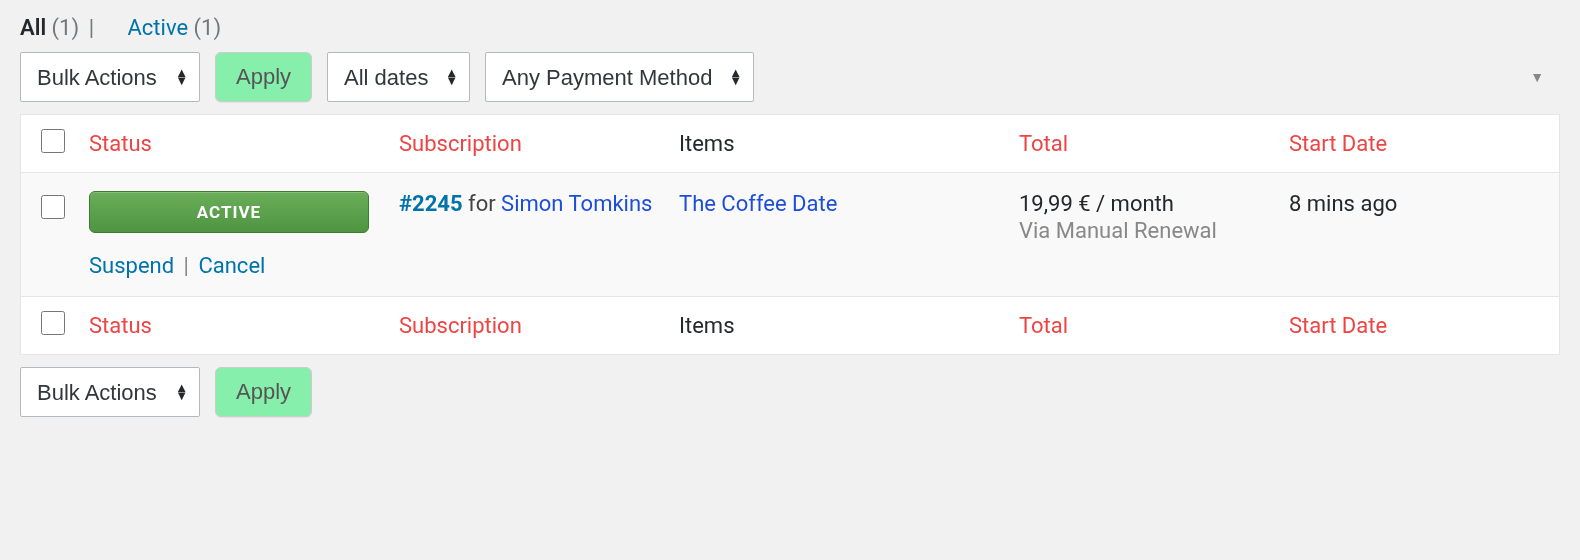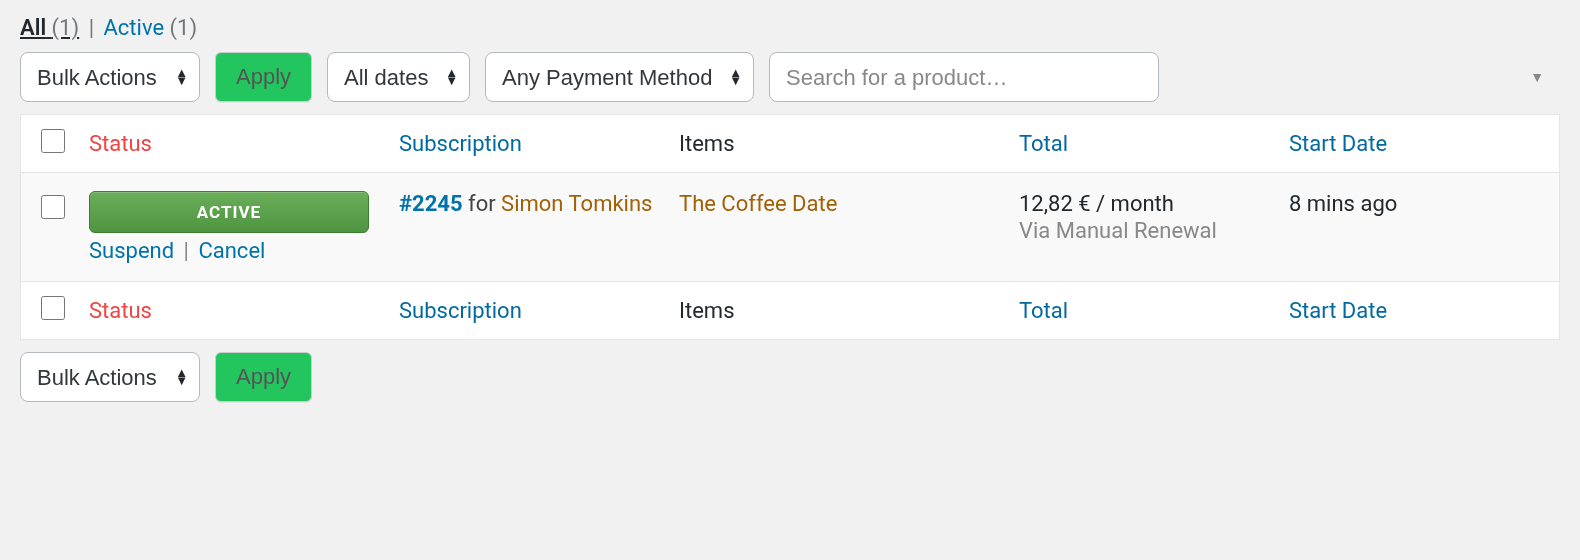--- a/index.html
+++ b/index.html
@@ -14,49 +14,49 @@
       font-size: 22px;
       padding: 15px 20px;
     }
     .subsubsub {
       margin-bottom: 12px;
       font-size: 22px;
     }
     .subsubsub .all-label {
       font-weight: 600;
       color: #23282d;
-      text-decoration: underline;
     }
     .subsubsub .count {
       color: #72777c;
       font-weight: 400;
     }
     .subsubsub .sep {
       color: #72777c;
       margin: 0 4px;
     }
     .subsubsub .active-link {
       color: #0073aa;
+      margin-left: 24px;
     }
     .tablenav {
       display: flex;
       align-items: center;
       gap: 15px;
       margin-bottom: 12px;
     }
     .select-wrap {
       position: relative;
       display: inline-block;
     }
     .select-wrap select {
       appearance: none;
       -webkit-appearance: none;
       background: #fff;
       border: 1px solid #b4b9be;
-      border-radius: 8px;
+      border-radius: 2px;
       padding: 10px 40px 10px 16px;
       font-size: 22px;
       color: #32373c;
       cursor: pointer;
       height: 50px;
     }
     .select-wrap select.placeholder {
       color: #888;
     }
     .select-wrap .arrows {
@@ -65,21 +65,21 @@
       top: 50%;
       transform: translateY(-50%);
       pointer-events: none;
       display: flex;
       flex-direction: column;
       line-height: 0.6;
       font-size: 13px;
       color: #23282d;
     }
     .btn {
-      background: #22c55e;
+      background: #86efac;
       border: 1px solid #ccc;
       border-radius: 6px;
       padding: 10px 20px;
       font-size: 22px;
       color: #555;
       cursor: pointer;
       height: 50px;
       box-shadow: 0 1px 0 rgba(0,0,0,0.05);
     }
     .product-search {
@@ -111,21 +111,21 @@
       padding: 14px 12px;
       font-weight: 400;
       font-size: 22px;
       border-bottom: 1px solid #e5e5e5;
     }
     table.wp-list-table tfoot th {
       border-top: 1px solid #e5e5e5;
       border-bottom: none;
     }
     table.wp-list-table th.sortable {
-      color: #0369a1;
+      color: #ef4444;
       cursor: pointer;
     }
     table.wp-list-table th.col-cb {
       width: 50px;
       padding-left: 20px;
     }
     table.wp-list-table th.col-status {
       width: 310px;
       color: #ef4444;
     }
@@ -160,34 +160,34 @@
       font-size: 17px;
       letter-spacing: 1px;
       padding: 10px 0;
       width: 280px;
       text-align: center;
       border-radius: 6px;
       border: 1px solid #3e7d30;
       box-shadow: inset 0 1px 0 rgba(255,255,255,0.2);
     }
     .row-actions {
-      margin-top: 5px;
+      margin-top: 20px;
       font-size: 22px;
     }
     .row-actions a {
       color: #0073aa;
       text-decoration: none;
       cursor: pointer;
     }
     .row-actions .sep {
       color: #888;
       margin: 0 4px;
     }
     .link {
-      color: #a16207;
+      color: #1d4ed8;
       text-decoration: none;
       cursor: pointer;
     }
     .sub-id {
       color: #0073aa;
       font-weight: 700;
       margin-top: 16px;
     }
     .for-text {
       color: #444;
@@ -233,23 +233,20 @@
   </div>
 
   <div class="select-wrap">
     <select>
       <option>Any Payment Method</option>
     </select>
     <span class="arrows">▲<br>▼</span>
   </div>
 
   <div class="select-wrap product-search">
-    <select class="placeholder">
-      <option>Search for a product…</option>
-    </select>
     <span class="single-arrow">▼</span>
   </div>
 </div>
 
 <table class="wp-list-table">
   <thead>
     <tr>
       <th class="col-cb">
         <input type="checkbox" style="">
       </th>
@@ -273,21 +270,21 @@
           <a>Cancel</a>
         </div>
       </td>
       <td>
         <a class="sub-id">#2245</a><span class="for-text"> for </span><a class="link">Simon Tomkins</a>
       </td>
       <td>
         <a class="link">The Coffee Date</a>
       </td>
       <td>
-        <div>12,82 € / month</div>
+        <div>19,99 € / month</div>
         <div class="renewal-note">Via Manual Renewal</div>
       </td>
       <td>
         <span>8 mins ago</span>
       </td>
     </tr>
   </tbody>
   <tfoot>
     <tr>
       <th class="col-cb">

